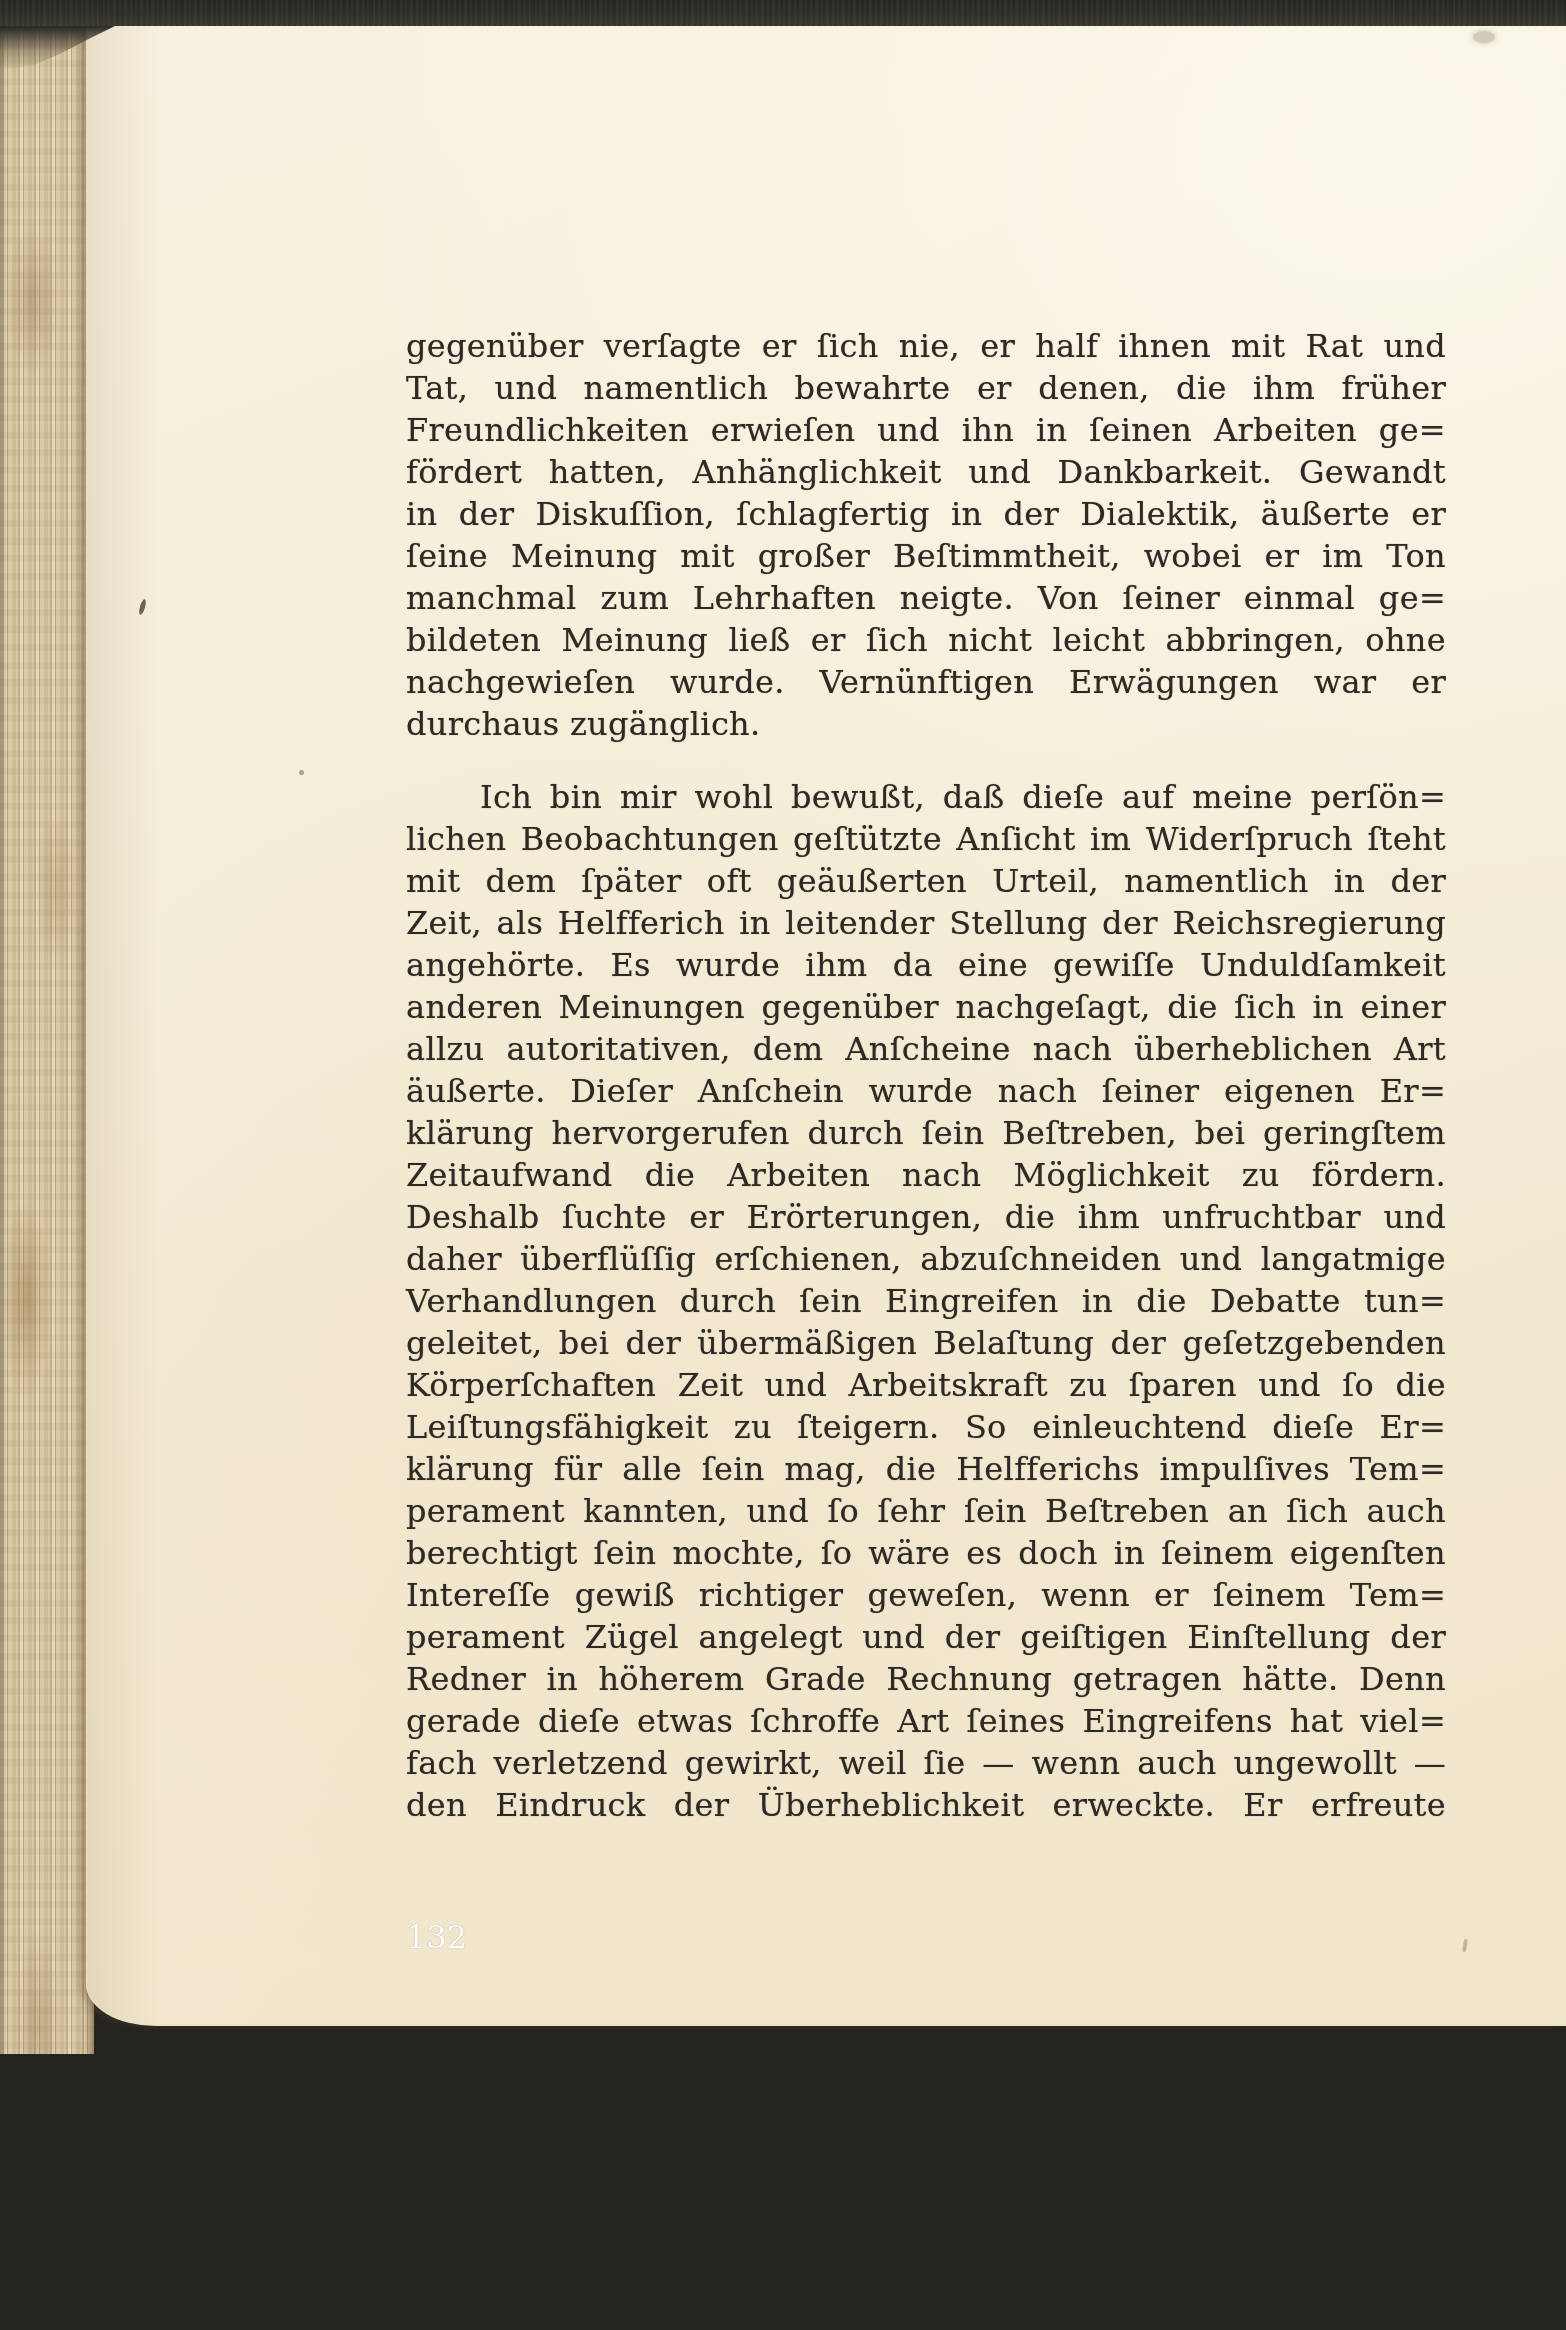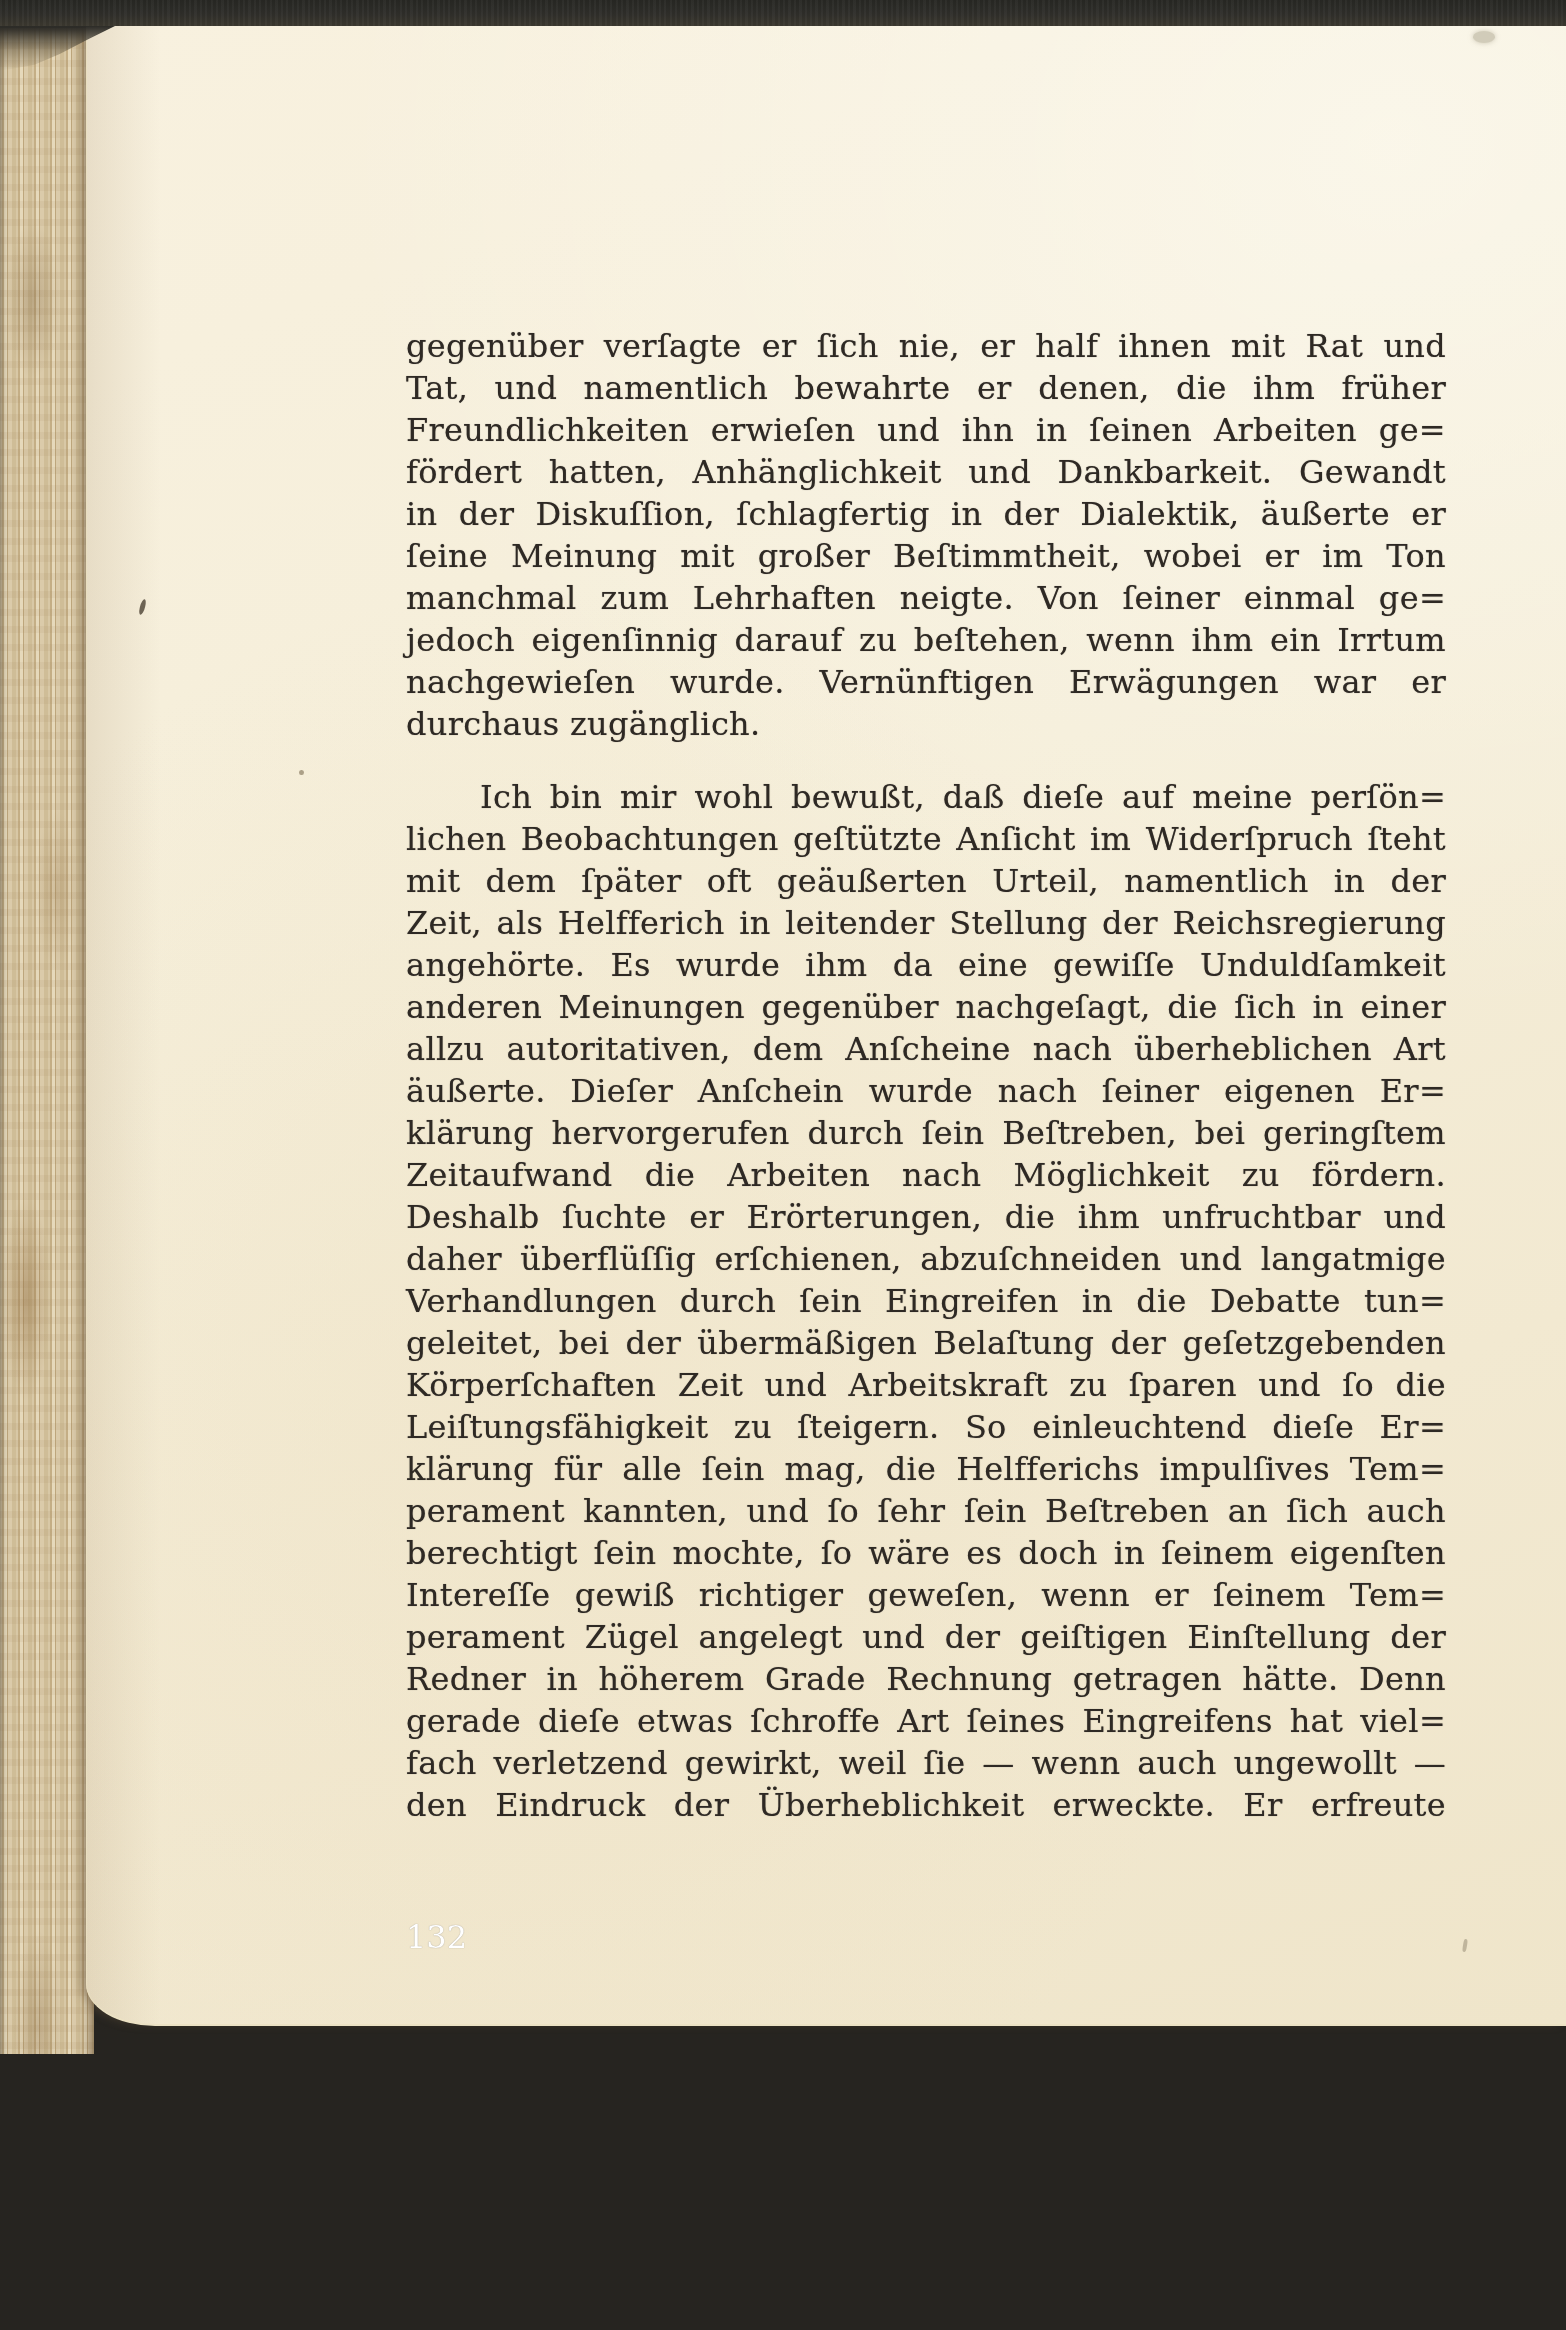--- a/index.html
+++ b/index.html
@@ -161,21 +161,21 @@
   <div class="page"></div>
 
   <div class="text-block">
     <div class="tl">gegenüber verſagte er ſich nie, er half ihnen mit Rat und</div>
     <div class="tl">Tat, und namentlich bewahrte er denen, die ihm früher</div>
     <div class="tl">Freundlichkeiten erwieſen und ihn in ſeinen Arbeiten ge=</div>
     <div class="tl">fördert hatten, Anhänglichkeit und Dankbarkeit. Gewandt</div>
     <div class="tl">in der Diskuſſion, ſchlagfertig in der Dialektik, äußerte er</div>
     <div class="tl">ſeine Meinung mit großer Beſtimmtheit, wobei er im Ton</div>
     <div class="tl">manchmal zum Lehrhaften neigte. Von ſeiner einmal ge=</div>
-    <div class="tl">jedoch eigenſinnig darauf zu beſtehen, wenn ihm ein Irrtum</div>
+    <div class="tl">bildeten Meinung ließ er ſich nicht leicht abbringen, ohne</div>
     <div class="tl">nachgewieſen wurde. Vernünftigen Erwägungen war er</div>
     <div class="tl end">durchaus zugänglich.</div>
     <div class="tl indent">Ich bin mir wohl bewußt, daß dieſe auf meine perſön=</div>
     <div class="tl">lichen Beobachtungen geſtützte Anſicht im Widerſpruch ſteht</div>
     <div class="tl">mit dem ſpäter oft geäußerten Urteil, namentlich in der</div>
     <div class="tl">Zeit, als Helfferich in leitender Stellung der Reichsregierung</div>
     <div class="tl">angehörte. Es wurde ihm da eine gewiſſe Unduldſamkeit</div>
     <div class="tl">anderen Meinungen gegenüber nachgeſagt, die ſich in einer</div>
     <div class="tl">allzu autoritativen, dem Anſcheine nach überheblichen Art</div>
     <div class="tl">äußerte. Dieſer Anſchein wurde nach ſeiner eigenen Er=</div>

